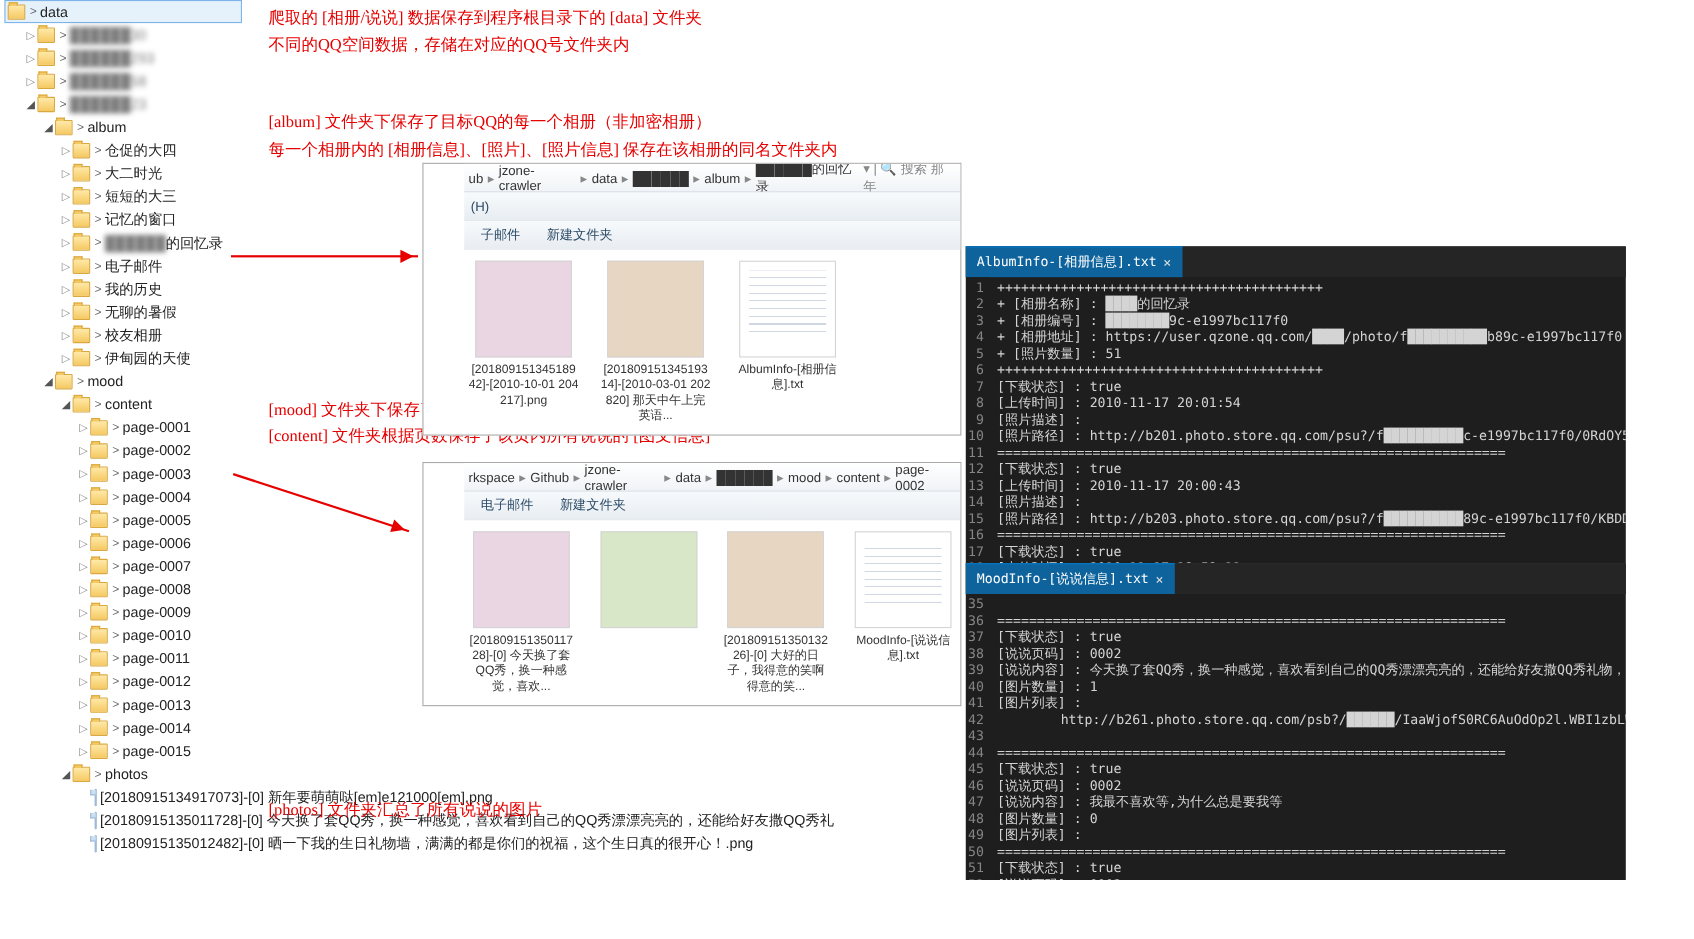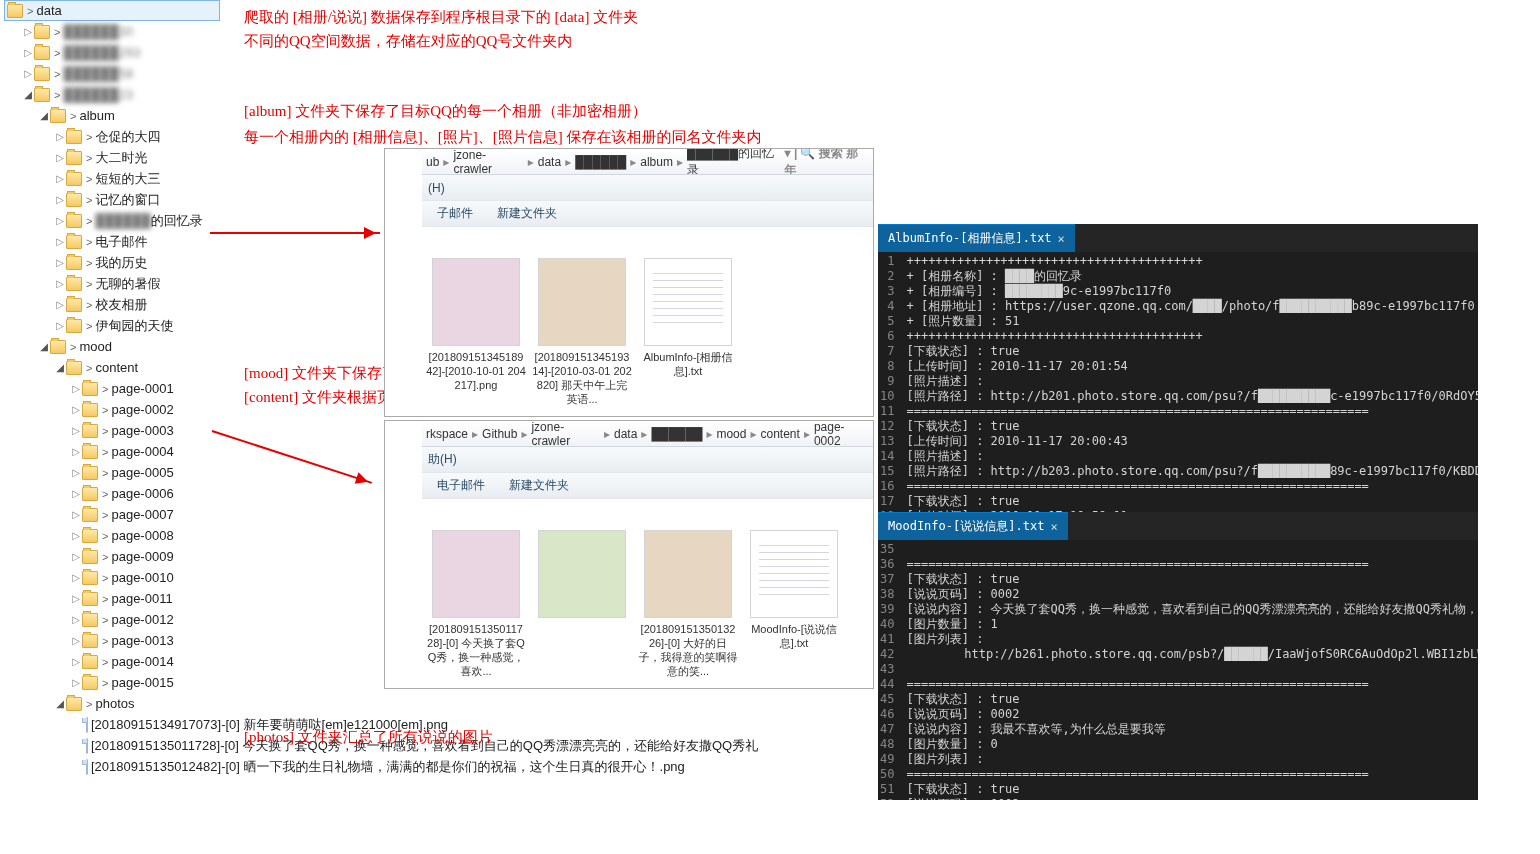--- a/index.html
+++ b/index.html
@@ -24,21 +24,21 @@
 .annot { position: absolute; color: #e60000; font-size: 15px; line-height: 22px; font-family: SimSun, serif; }
 .arrow-red { position: absolute; height: 2px; background: #e60000; }
 .arrow-red::after { content: ""; position: absolute; right: -2px; top: -5px; border: 6px solid transparent; border-left: 12px solid #e60000; }
 
 
 .explorer { position: absolute; background: #fff; border: 1px solid #aaa; padding-left: 37px; }
 .crumb-bar { height: 26px; border-bottom: 1px solid #d0d6dc; background: linear-gradient(#fff, #f0f3f7); display: flex; align-items: center; padding: 0 4px; font-size: 12px; color: #333; overflow: hidden; }
 .crumb-sep { color: #888; margin: 0 4px; }
 .toolbar-row { height: 26px; display: flex; align-items: center; padding: 0 6px; border-bottom: 1px solid #e3e6ea; background: linear-gradient(#f7fafc, #e8edf2); gap: 6px; font-size: 12px; color: #2a4a66; }
 .toolbar-btn { padding: 2px 8px; border: 1px solid transparent; border-radius: 2px; }
-.thumbs { display: flex; padding: 10px 4px; gap: 6px; margin-top: 21px; }
+.thumbs { display: flex; padding: 10px 4px; gap: 20px; }
 .thumb { width: 100px; text-align: center; font-size: 11px; color: #333; }
 .thumb-img { width: 88px; height: 88px; margin: 0 auto 4px; border: 1px solid #d4d4d4; background: #e9e2d9; display: flex; align-items: center; justify-content: center; }
 .txt-thumb { background: #fff; border: 1px solid #d4d4d4; position: relative; }
 .txt-thumb::before { content: ""; position: absolute; top: 8px; left: 8px; right: 8px; height: 60px; background: repeating-linear-gradient(#fff 0, #fff 6px, #d0d6e2 6px, #d0d6e2 7px); }
 .thumb-cap { line-height: 14px; word-break: break-all; height: 56px; overflow: hidden; }
 
 
 .editor { position: absolute; background: #1e1e1e; color: #ccc; font-family: Consolas, monospace; font-size: 12px; }
 .tab-bar { height: 28px; background: #252526; display: flex; align-items: center; }
 .tab { height: 28px; display: flex; align-items: center; padding: 0 10px; background: #2d2d2d; color: #fff; border-top: 1px solid #007acc; font-size: 12px; gap: 6px; }
@@ -297,21 +297,21 @@
       <span class="crumb-sep">▸</span>
       <span>jzone-crawler</span>
       <span class="crumb-sep">▸</span>
       <span>data</span>
       <span class="crumb-sep">▸</span>
       <span>██████</span>
       <span class="crumb-sep">▸</span>
       <span>album</span>
       <span class="crumb-sep">▸</span>
       <span>██████的回忆录</span>
-      <span style="margin-left: auto; color: rgb(136, 136, 136); font-weight: bold;"> ▾ | 🔍 搜索 那年</span>
+      <span style="margin-left: auto; color: rgb(136, 136, 136);"> ▾ | 🔍 搜索 那年</span>
     </div>
   <div class="toolbar-row">
     <span>(H)</span>
   </div>
   <div class="toolbar-row">
     <span class="toolbar-btn">子邮件</span>
     <span class="toolbar-btn">新建文件夹</span>
   </div>
   <div class="thumbs" id="thumbs1">
       <div class="thumb">
@@ -340,23 +340,20 @@
       <span>data</span>
       <span class="crumb-sep">▸</span>
       <span>██████</span>
       <span class="crumb-sep">▸</span>
       <span>mood</span>
       <span class="crumb-sep">▸</span>
       <span>content</span>
       <span class="crumb-sep">▸</span>
       <span>page-0002</span>
     </div>
-  <div class="toolbar-row">
-    <span>助(H)</span>
-  </div>
   <div class="toolbar-row">
     <span class="toolbar-btn">电子邮件</span>
     <span class="toolbar-btn">新建文件夹</span>
   </div>
   <div class="thumbs" id="thumbs2">
       <div class="thumb">
         <div class="thumb-img" style="background: rgb(233, 214, 226);"></div>
         <div class="thumb-cap">[20180915135011728]-[0] 今天换了套QQ秀，换一种感觉，喜欢...</div>
       </div>
       <div class="thumb">

